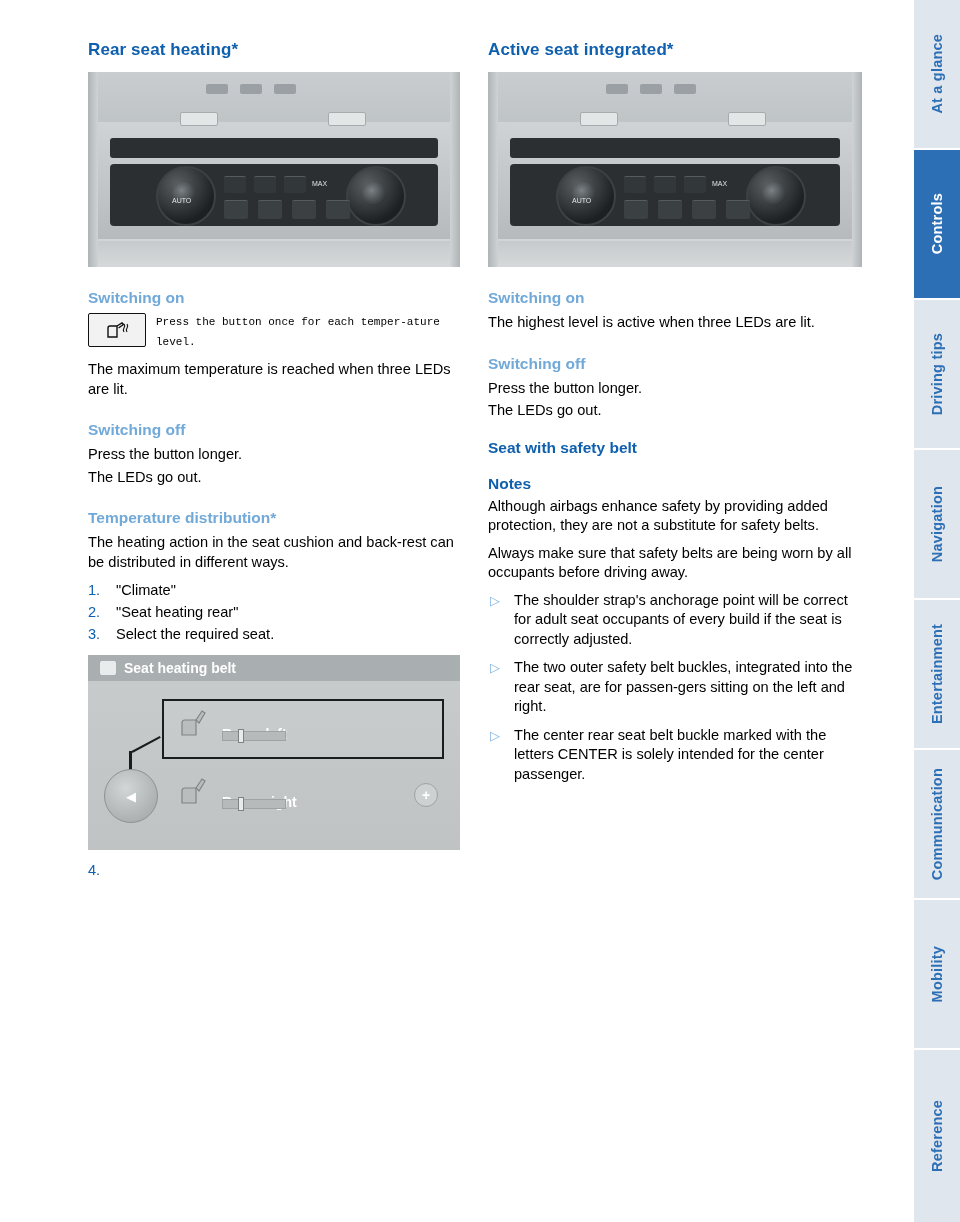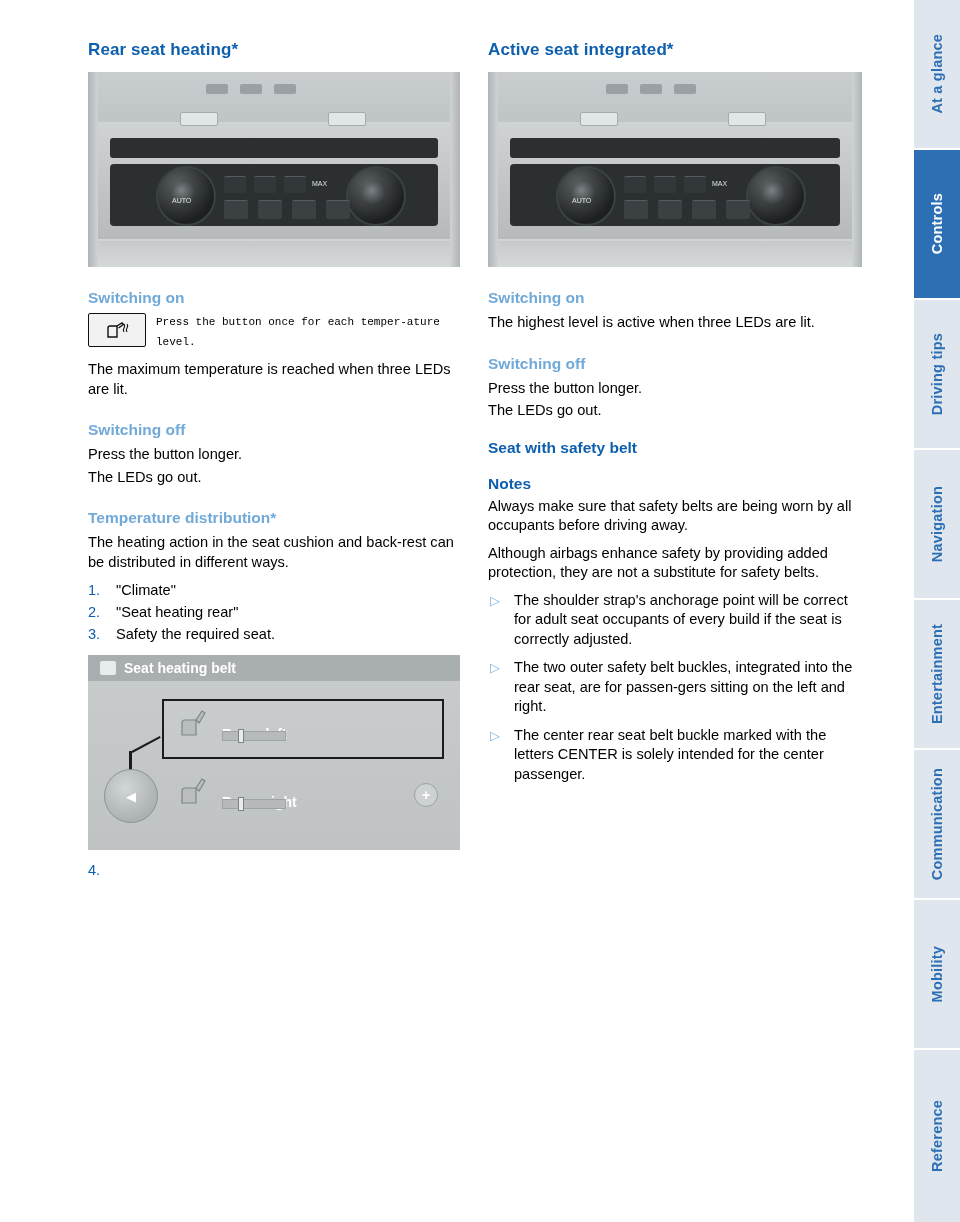--- a/index.html
+++ b/index.html
@@ -402,21 +402,21 @@
       <li>
         <span class="idx">1.</span>
         <span>"Climate"</span>
       </li>
       <li>
         <span class="idx">2.</span>
         <span>"Seat heating rear"</span>
       </li>
       <li>
         <span class="idx">3.</span>
-        <span>Safety the required seat.</span>
+        <span>Select the required seat.</span>
       </li>
     </ol>
 
     <div class="idrive">
       <div class="id-header">
         <div class="hdr-icon"></div>
         <div class="hdr-text">Seat heating belt</div>
       </div>
 
       <div class="sel-box" style="left:74px; top:44px; width:278px; height:56px;"></div>
@@ -492,22 +492,22 @@
     <p class="body">The highest level is active when three LEDs are lit.</p>
 
     <h3 class="sub-blue">Switching off</h3>
     <p class="body tight">Press the button longer.</p>
     <p class="body">The LEDs go out.</p>
 
 
     <h3 class="sub-strong">Seat with safety belt</h3>
 
     <h3 class="sub-strong">Notes</h3>
+    <p class="body">Although airbags enhance safety by providing added protection, they are not a substitute for safety belts.</p>
     <p class="body">Always make sure that safety belts are being worn by all occupants before driving away.</p>
-    <p class="body">Although airbags enhance safety by providing added protection, they are not a substitute for safety belts.</p>
 
     <ul class="tri">
       <li>
         <span class="tri-mark">▷</span>
         <span>The shoulder strap's anchorage point will be correct for adult seat occupants of every build if the seat is correctly adjusted.</span>
       </li>
       <li>
         <span class="tri-mark">▷</span>
         <span>The two outer safety belt buckles, integrated into the rear seat, are for passen‑gers sitting on the left and right.</span>
       </li>

